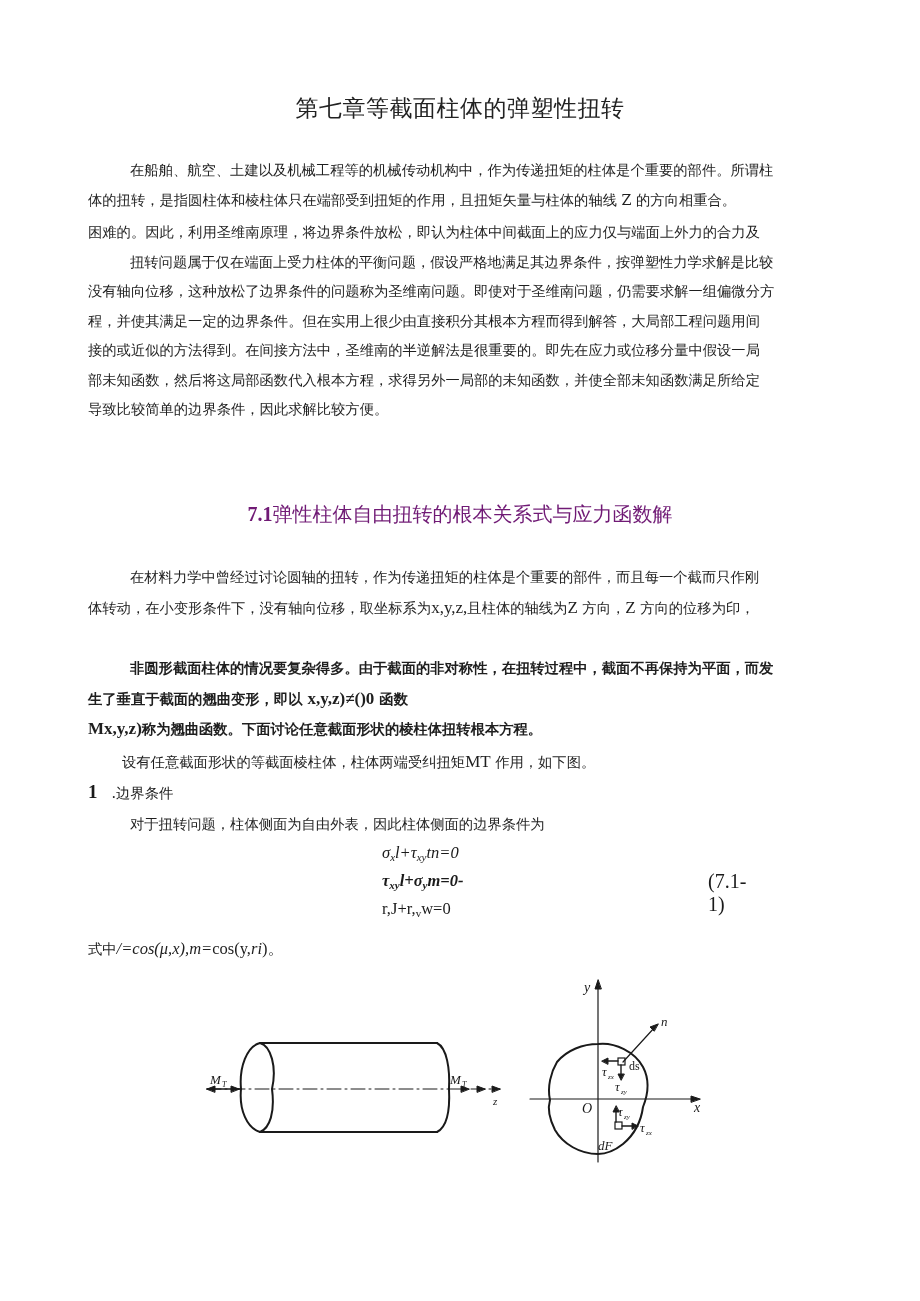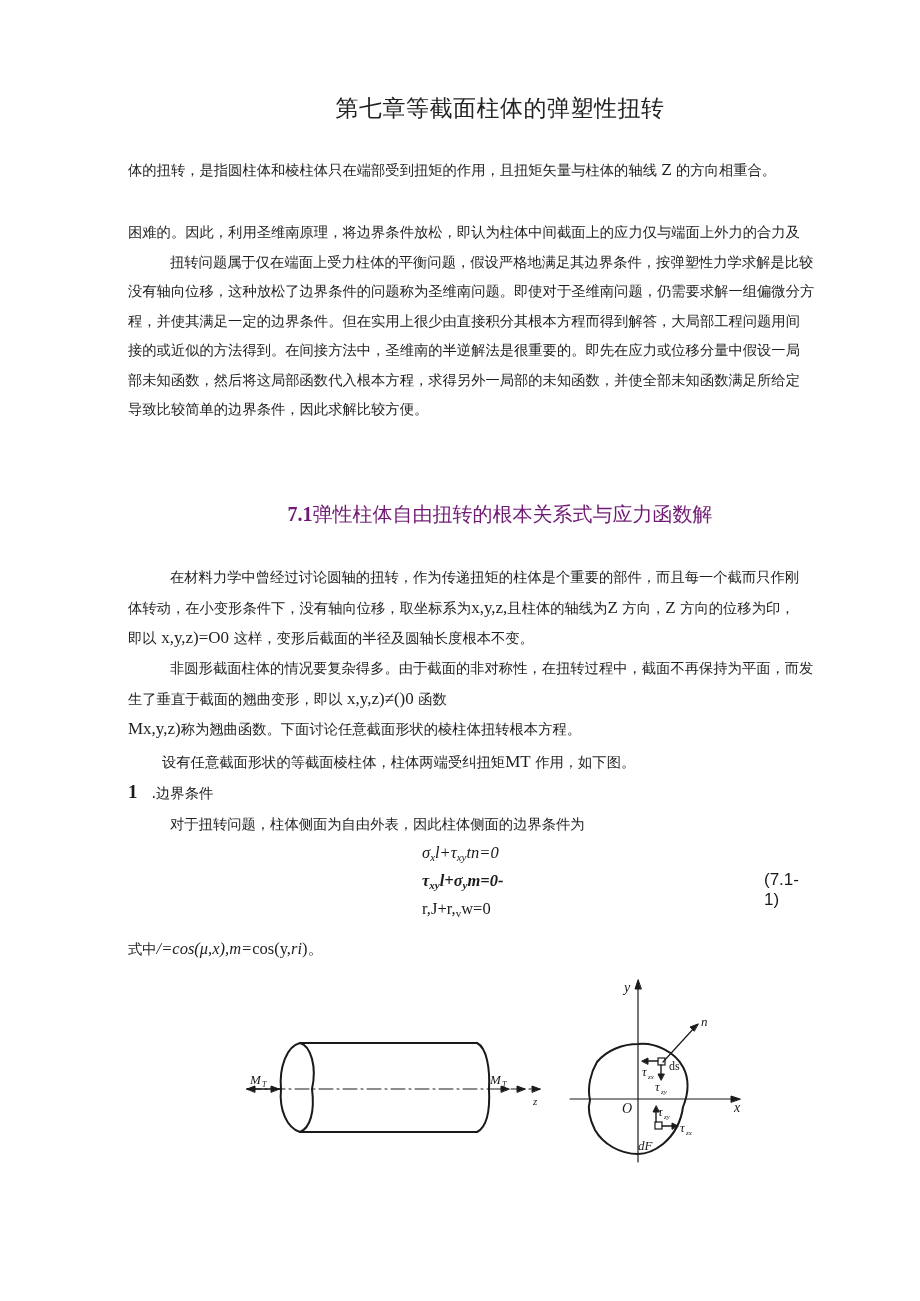--- a/index.html
+++ b/index.html
@@ -1,44 +1,45 @@
 <!DOCTYPE html>
 <html><head>
 <meta charset="utf-8">
 <style>
   html, body { margin: 0; padding: 0; background: #ffffff; }
   body { width: 920px; height: 1301px; position: relative; overflow: hidden;
          font-family: "DejaVu Serif", "Liberation Serif", serif; color: #1a1a1a; }
-  .page { position: absolute; left: 0; top: 0; width: 758px; height: 1301px; margin-left: 40px; }
+  .page { position: absolute; left: 0; top: 0; width: 758px; height: 1301px; }
   .title { position: absolute; top: 93px; left: 0; width: 920px; text-align: center;
            font-size: 23px; letter-spacing: 0.5px; color: #222; }
   .para { position: absolute; left: 88px; width: 745px; font-size: 14.3px;
           line-height: 29.5px; text-align: justify; color: #1f1f1f; }
   .para .indent { display: inline-block; width: 42px; }
   .h2 { position: absolute; top: 501px; left: 0; width: 920px; text-align: center;
         font-size: 20px; color: #701a75; }
   .h2 .num { font-family: "Liberation Serif", serif; font-weight: bold; }
   .latin { font-family: "Liberation Serif", serif; font-size: 17px; }
   .line { position: absolute; left: 88px; font-size: 14.3px; color: #1f1f1f; white-space: nowrap; }
   .eq { position: absolute; left: 382px; font-family: "Liberation Serif", serif; font-size: 16.5px; color: #1a1a1a; white-space: nowrap; text-align: right; }
   .eq i { font-style: italic; }
   .eq sub { font-size: 11px; vertical-align: -3px; }
-  .eqnum { position: absolute; left: 724px; top: 870px; font-family: Liberation Sans, sans-serif; font-size: 17px; }
+  .eqnum { position: absolute; left: 708px; top: 870px; font-family: Liberation Serif, serif; font-size: 20px; }
   .sec { position: absolute; left: 88px; top: 812px; font-size: 14.3px; white-space: nowrap; }
   .sec .n { font-family: "Liberation Serif", serif; font-size: 19px; font-weight: bold; margin-right: 14px; }
   .figure { position: absolute; left: 195px; top: 972px; width: 530px; height: 200px; }
 </style>
 </head>
 <body>
 
 <div class="page">
 
   <div class="title">第七章等截面柱体的弹塑性扭转</div>
 
   <div class="para" style="top:156px;">
+    <div><span class="indent"></span><span>在船舶、航空、土建以及机械工程等的机械传动机构中，作为传递扭矩的柱体是个重要的部件。所谓柱</span></div>
     <div>体的扭转，是指圆柱体和棱柱体只在端部受到扭矩的作用，且扭矩矢量与柱体的轴线 Z 的方向相重合。</div>
   </div>
 
   <div class="para" style="top:218px;">
     <div>困难的。因此，利用圣维南原理，将边界条件放松，即认为柱体中间截面上的应力仅与端面上外力的合力及</div>
     <div><span class="indent"></span><span>扭转问题属于仅在端面上受力柱体的平衡问题，假设严格地满足其边界条件，按弹塑性力学求解是比较</span></div>
     <div>没有轴向位移，这种放松了边界条件的问题称为圣维南问题。即使对于圣维南问题，仍需要求解一组偏微分方</div>
     <div>程，并使其满足一定的边界条件。但在实用上很少由直接积分其根本方程而得到解答，大局部工程问题用间</div>
     <div>接的或近似的方法得到。在间接方法中，圣维南的半逆解法是很重要的。即先在应力或位移分量中假设一局</div>
     <div>部未知函数，然后将这局部函数代入根本方程，求得另外一局部的未知函数，并使全部未知函数满足所给定</div>
@@ -47,26 +48,23 @@
 
   <div class="h2">
     <span class="num">7.1</span><span>弹性柱体自由扭转的根本关系式与应力函数解</span>
   </div>
 
   <div class="para" style="top:563px;">
     <div><span class="indent"></span><span>在材料力学中曾经过讨论圆轴的扭转，作为传递扭矩的柱体是个重要的部件，而且每一个截而只作刚</span></div>
     <div>
       <span>体转动，在小变形条件下，没有轴向位移，取坐标系为</span><span class="latin">x,y,z,</span><span>且柱体的轴线为</span><span class="latin">Z</span> <span>方向，</span><span class="latin">Z</span> <span>方向的位移为印，</span>
     </div>
-    <div>
-      <span>即以</span> <span class="latin">x,y,z)=O0</span> <span>这样，变形后截面的半径及圆轴长度根本不变。</span>
-    </div>
   </div>
 
-  <div class="para" style="top:654px;">
+  <div class="para" style="top:654px;font-weight:bold;">
     <div><span class="indent"></span><span>非圆形截面柱体的情况要复杂得多。由于截面的非对称性，在扭转过程中，截面不再保持为平面，而发</span></div>
     <div>
       <span>生了垂直于截面的翘曲变形，即以</span> <span class="latin">x,y,z)≠()0</span> <span>函数</span>
     </div>
     <div>
       <span class="latin">Mx,y,z)</span><span>称为翘曲函数。下面讨论任意截面形状的棱柱体扭转根本方程。</span>
     </div>
   </div>
 
   <div class="line" style="top:752px; left:122px;">

